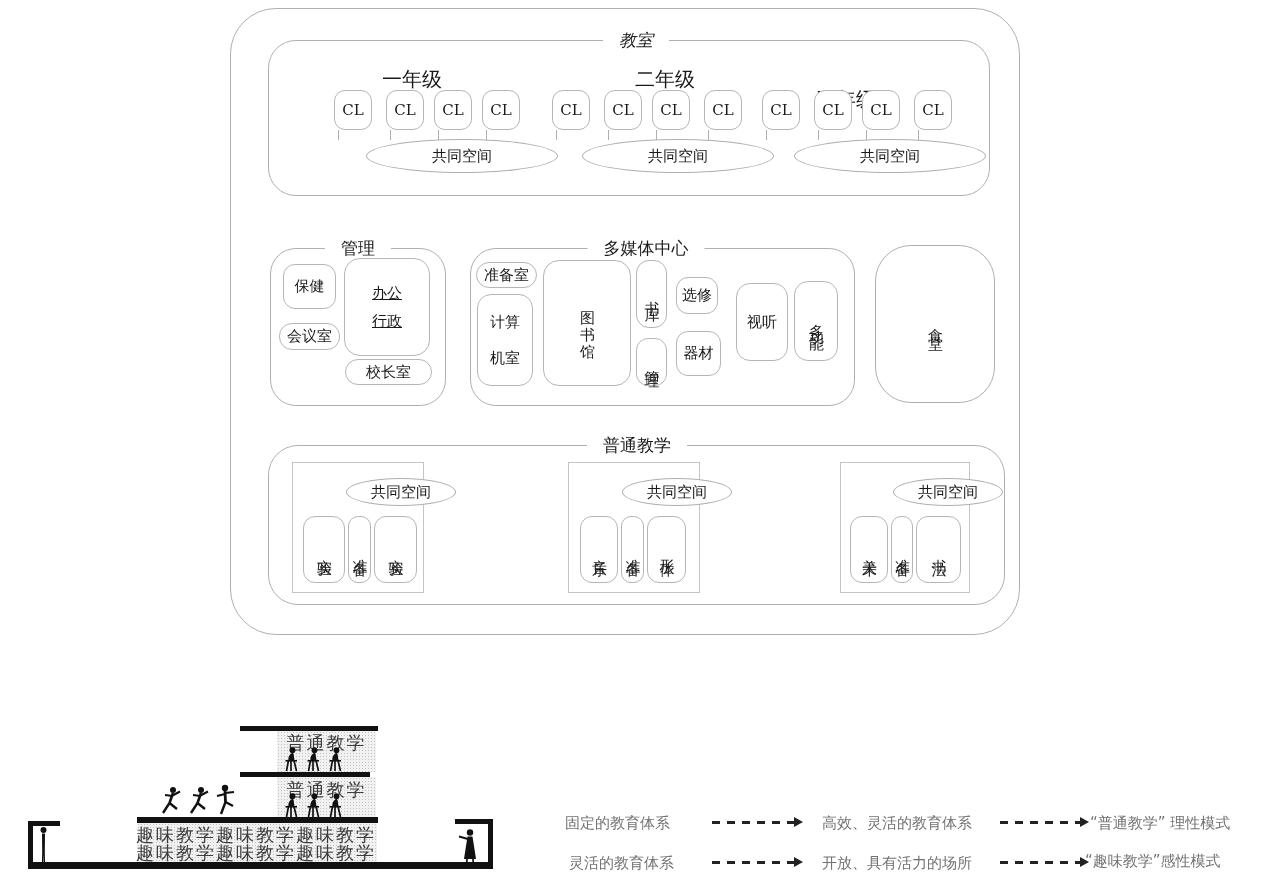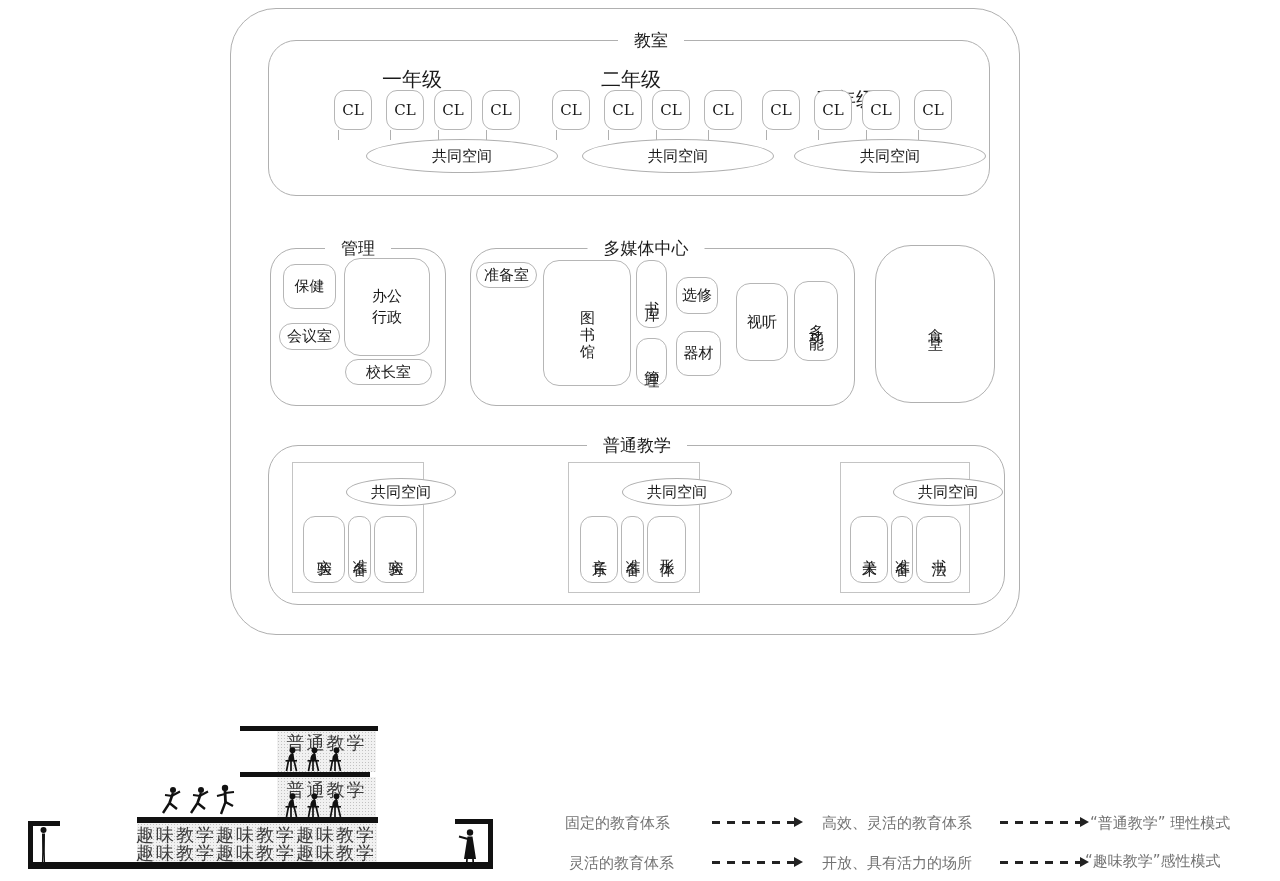--- a/index.html
+++ b/index.html
@@ -29,24 +29,24 @@
   .fig{position:absolute;line-height:0;}
 </style>
 </head>
 <body>
 
 <div id="canvas">
 
   <div class="container" style="left:230px;top:8px;width:790px;height:627px;border-radius:46px;"></div>
 
   <div class="container" style="left:268px;top:40px;width:722px;height:156px;border-radius:28px;"></div>
-  <div class="sect-title" style="left:651px;top:30px;">教室</div>
+  <div class="sect-title" style="left:636px;top:30px;font-style:italic;">教室</div>
 
   <div class="glabel" style="left:412px;top:66px;">一年级</div>
-  <div class="glabel" style="left:631px;top:66px;">二年级</div>
+  <div class="glabel" style="left:665px;top:66px;">二年级</div>
   <div class="glabel" style="left:846px;top:66px;margin-top:20px;">三年级</div>
 
   <div class="box cl" style="left:320px;top:90px;width:38px;height:40px;border-radius:11px;">CL</div>
   <div class="box cl" style="left:372px;top:90px;width:38px;height:40px;border-radius:11px;">CL</div>
   <div class="box cl" style="left:420px;top:90px;width:38px;height:40px;border-radius:11px;">CL</div>
   <div class="box cl" style="left:468px;top:90px;width:38px;height:40px;border-radius:11px;">CL</div>
 
   <div class="box cl" style="left:538px;top:90px;width:38px;height:40px;border-radius:11px;">CL</div>
   <div class="box cl" style="left:590px;top:90px;width:38px;height:40px;border-radius:11px;">CL</div>
   <div class="box cl" style="left:638px;top:90px;width:38px;height:40px;border-radius:11px;">CL</div>
@@ -71,26 +71,27 @@
   <div class="conn" style="left:918px;top:130px;height:10px;"></div>
 
   <div class="ell" style="left:322px;top:139px;width:192px;height:34px;">共同空间</div>
   <div class="ell" style="left:538px;top:139px;width:192px;height:34px;">共同空间</div>
   <div class="ell" style="left:750px;top:139px;width:192px;height:34px;">共同空间</div>
 
   <div class="container" style="left:270px;top:248px;width:176px;height:158px;border-radius:26px;"></div>
   <div class="sect-title" style="left:358px;top:238px;">管理</div>
   <div class="box" style="left:283px;top:264px;width:53px;height:45px;border-radius:12px;">保健</div>
   <div class="box" style="left:279px;top:323px;width:61px;height:27px;border-radius:13px;">会议室</div>
-  <div class="box" style="left:344px;top:258px;width:86px;height:98px;border-radius:16px;line-height:21px;">办公<br>行政</div>
+  <div class="box" style="left:344px;top:258px;width:86px;height:98px;border-radius:16px;line-height:28px;text-decoration:underline;">办公<br>行政</div>
   <div class="box" style="left:345px;top:359px;width:87px;height:26px;border-radius:13px;">校长室</div>
 
   <div class="container" style="left:470px;top:248px;width:385px;height:158px;border-radius:26px;"></div>
   <div class="sect-title" style="left:646px;top:238px;">多媒体中心</div>
   <div class="box" style="left:476px;top:262px;width:61px;height:26px;border-radius:13px;">准备室</div>
+  <div class="box" style="left:477px;top:294px;width:56px;height:92px;border-radius:14px;line-height:36px;">计算<br>机室</div>
   <div class="box vt" style="left:543px;top:260px;width:88px;height:126px;border-radius:16px;letter-spacing:16px;">图书馆</div>
   <div class="box vt" style="left:636px;top:260px;width:31px;height:68px;border-radius:13px;letter-spacing:5px;">书库</div>
   <div class="box vt" style="left:636px;top:338px;width:31px;height:48px;border-radius:12px;letter-spacing:3px;">管理</div>
   <div class="box" style="left:676px;top:277px;width:42px;height:37px;border-radius:12px;">选修</div>
   <div class="box" style="left:676px;top:331px;width:45px;height:45px;border-radius:12px;">器材</div>
   <div class="box" style="left:736px;top:283px;width:52px;height:78px;border-radius:14px;">视听</div>
   <div class="box vt" style="left:794px;top:281px;width:44px;height:80px;border-radius:14px;letter-spacing:6px;">多功能</div>
 
   <div class="box vt" style="left:875px;top:245px;width:120px;height:158px;border-radius:36px;letter-spacing:8px;border-width:1.4px;border-color:#b0b0b0;">食堂</div>
 

